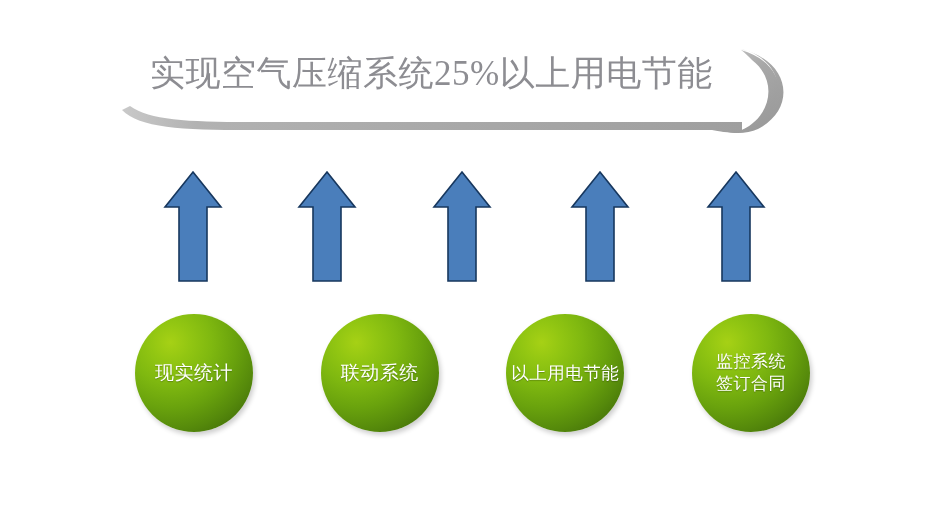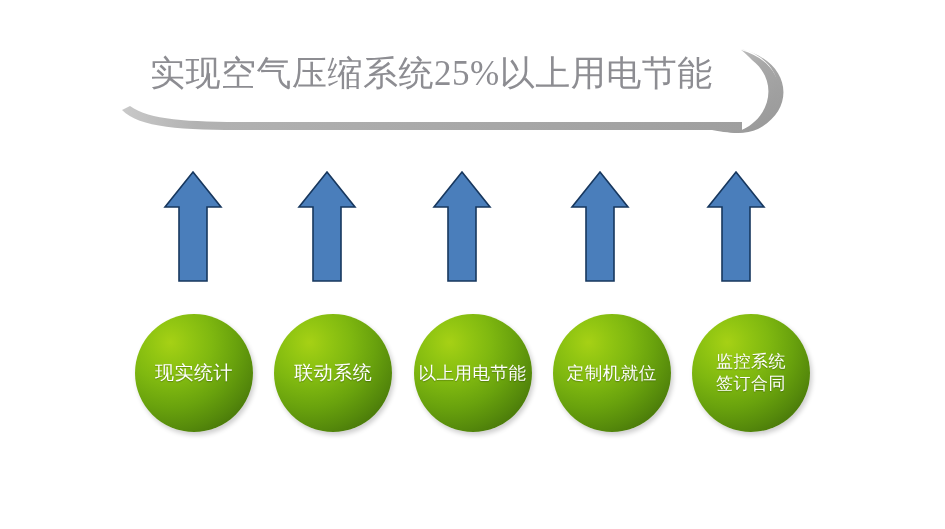--- a/index.html
+++ b/index.html
@@ -168,23 +168,20 @@
     </div>
 
     <div class="sphere">
       <div class="sphere-label">联动系统</div>
     </div>
 
     <div class="sphere">
       <div class="sphere-label five">以上用电节能</div>
     </div>
 
-    <div class="sphere">
-      <div class="sphere-label five">定制机就位</div>
-    </div>
 
     <div class="sphere">
       <div class="sphere-label two-line">监控系统
 签订合同</div>
     </div>
 
   </div>
 
 </div>
 

